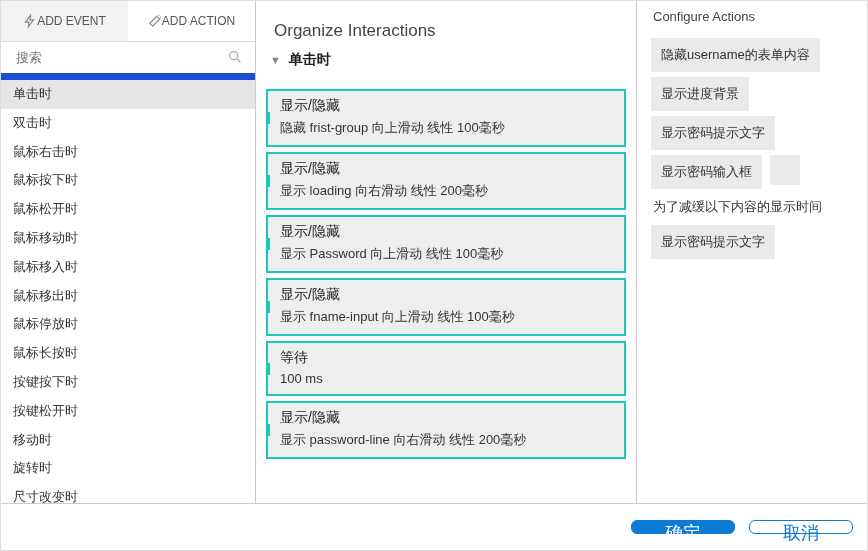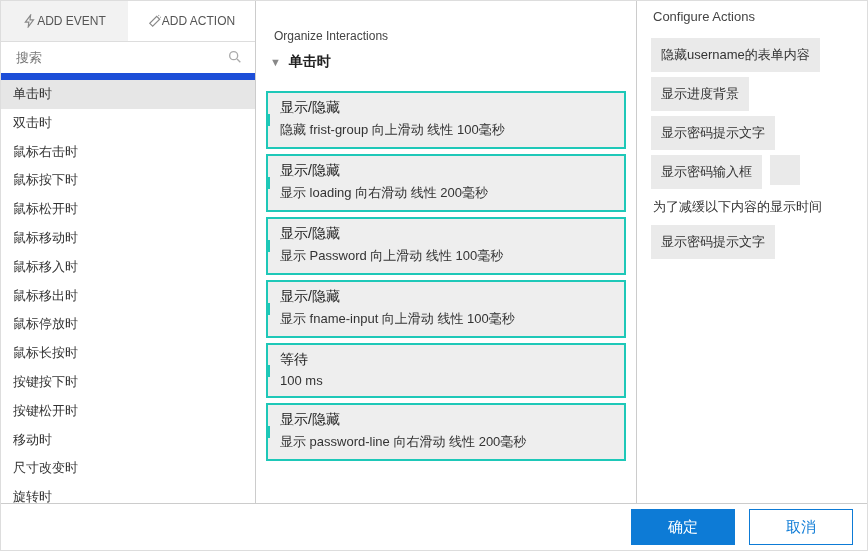--- a/index.html
+++ b/index.html
@@ -17,41 +17,41 @@
 .tab.active{background:#f2f2f2}
 .tab svg{width:14px;height:14px}
 .search-row{position:relative;padding:4px 13px;border-top:1px solid #ddd;border-bottom:7px solid #1d4ed8}
 .search-input{width:100%;border:none;outline:none;font-size:13px;padding:4px 22px 4px 2px;background:transparent}
 .search-icon{position:absolute;right:12px;top:7px;width:16px;height:16px;color:#999}
 .evlist{flex:1;overflow-y:auto}
 .ev{padding:4px 12px;cursor:pointer;color:#333;font-size:13px;line-height:1.6}
 .ev.sel{background:#e6e6e6}
 
 
-.mid-head{padding:28px 18px 6px;font-size:12px;color:#444}
+.mid-head{padding:20px 18px 6px;font-size:17px;color:#444}
 .trigger{padding:4px 14px 20px;font-size:14px;font-weight:bold;color:#222}
 .trigger .tri{display:inline-block;margin-right:4px;color:#888;font-size:11px}
 .actions{flex:1;overflow-y:auto;padding:0 10px 10px}
 .card{border:2px solid #1ec8b8;background:#eee;margin-bottom:5px;padding:6px 12px 8px;position:relative}
 .card-title{font-size:14px;color:#222;margin-bottom:4px}
 .card-desc{font-size:13px;color:#333}
 .handle{position:absolute;left:-2px;top:50%;width:4px;height:12px;background:#1ec8b8;transform:translateY(-50%)}
 
 
 .r-head{padding:8px 16px;font-size:13px;color:#444}
 .r-body{padding:6px 14px;display:flex;flex-direction:column;gap:5px}
 .r-item{background:#eaeaea;padding:8px 10px;font-size:13px;color:#333;display:inline-block}
 .r-item.plain{background:transparent;padding:4px 2px}
 .r-pair{display:flex;gap:8px}
 .r-pair .r-item{flex:0 0 auto}
 .r-spacer{width:30px;height:30px;background:#eaeaea}
 
 
 .footer{height:46px;display:flex;align-items:center;justify-content:flex-end;gap:14px;padding:0 14px;background:#fff}
-.btn{min-width:104px;height:36px;border:1px solid #0d7bd6;background:#fff;color:#0d7bd6;font-size:15px;cursor:pointer;border-radius:0}
+.btn{min-width:104px;height:14px;border:1px solid #0d7bd6;background:#fff;color:#0d7bd6;font-size:18px;cursor:pointer;border-radius:6px}
 .btn.primary{background:#0d7bd6;color:#fff}
 
 
 ::-webkit-scrollbar{width:8px}
 ::-webkit-scrollbar-thumb{background:#ccc;border-radius:4px}
 </style>
 </head>
 <body>
 
 <div class="app">
@@ -87,22 +87,22 @@
           <div class="ev">鼠标按下时</div>
           <div class="ev">鼠标松开时</div>
           <div class="ev">鼠标移动时</div>
           <div class="ev">鼠标移入时</div>
           <div class="ev">鼠标移出时</div>
           <div class="ev">鼠标停放时</div>
           <div class="ev">鼠标长按时</div>
           <div class="ev">按键按下时</div>
           <div class="ev">按键松开时</div>
           <div class="ev">移动时</div>
+          <div class="ev">旋转时</div>
           <div class="ev">尺寸改变时</div>
-          <div class="ev">旋转时</div>
         </div>
     </div>
 
     <div class="col col-mid">
       <div class="mid-head">Organize Interactions</div>
       <div class="trigger">
         <span class="tri">▼</span>
         <span>单击时</span>
       </div>
       <div class="actions" id="actions">

